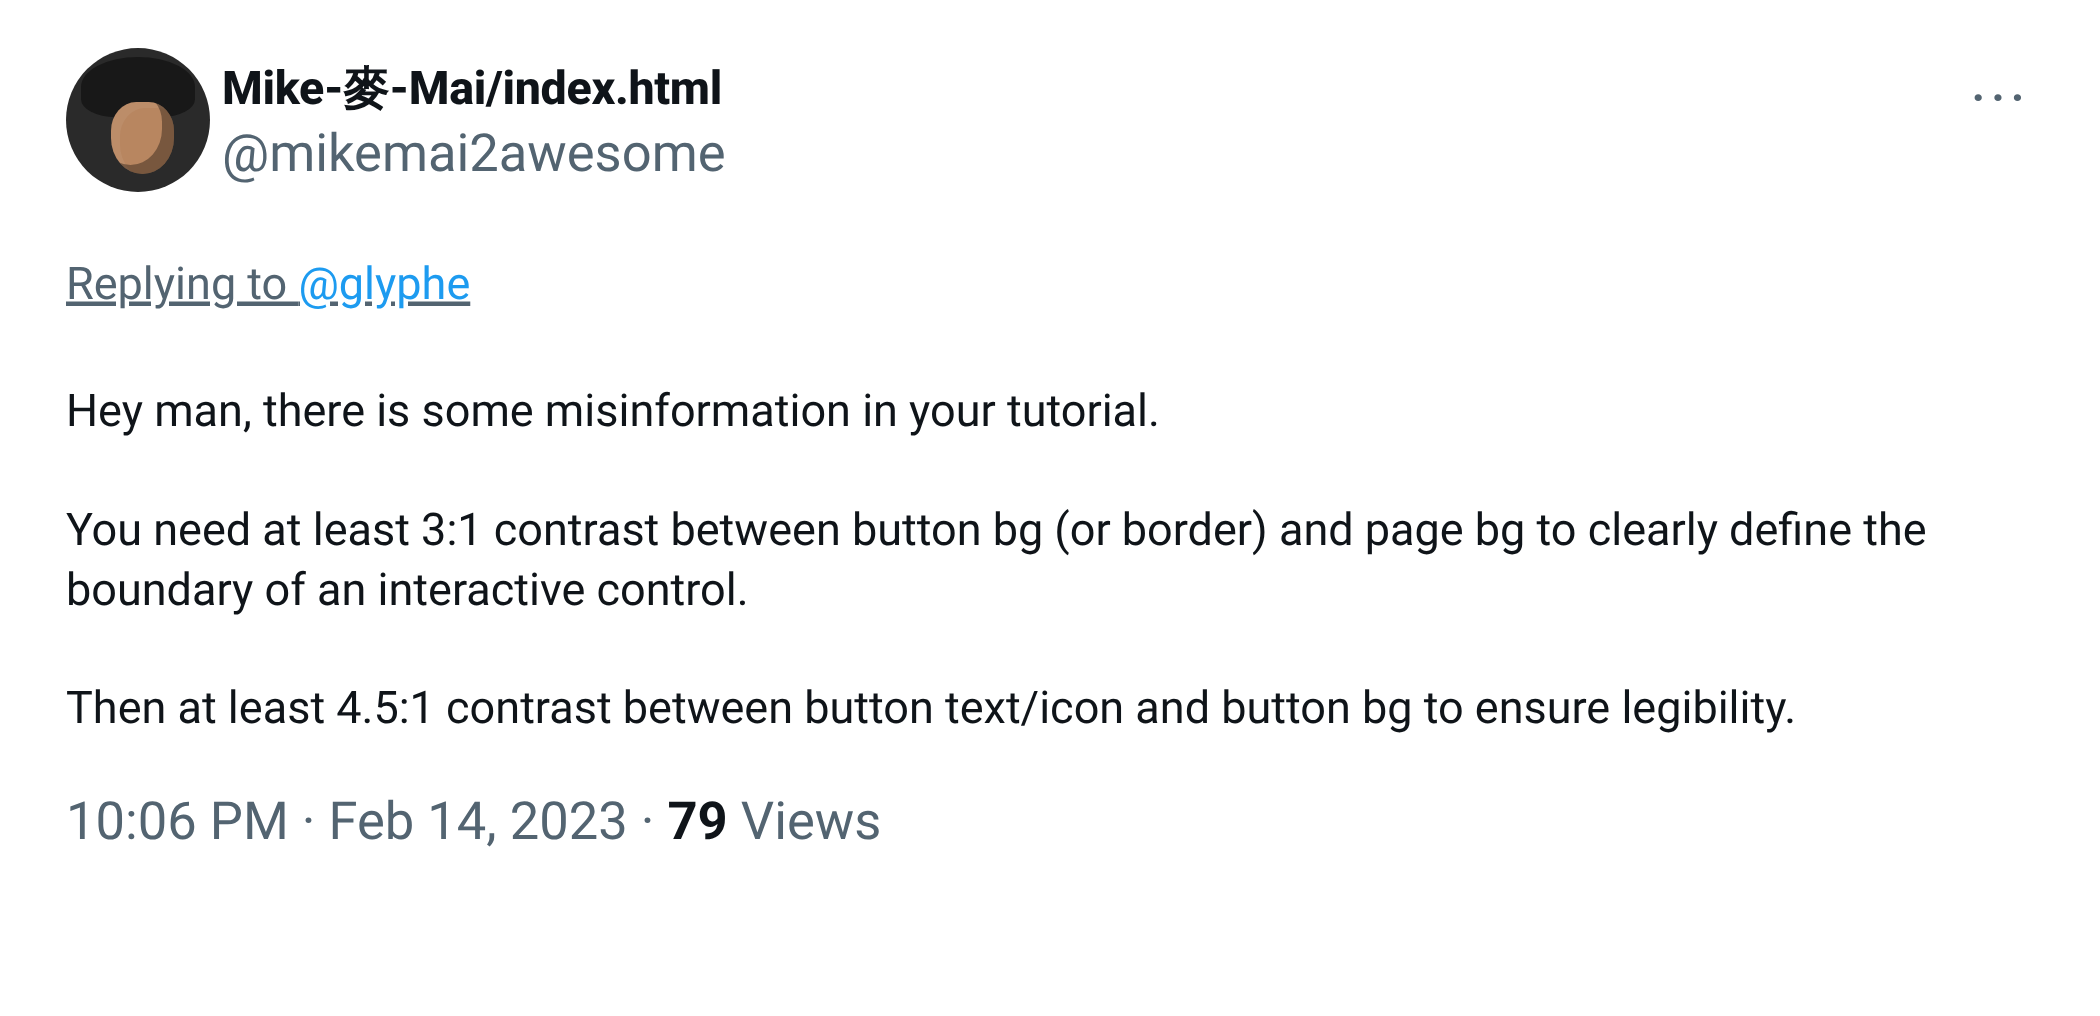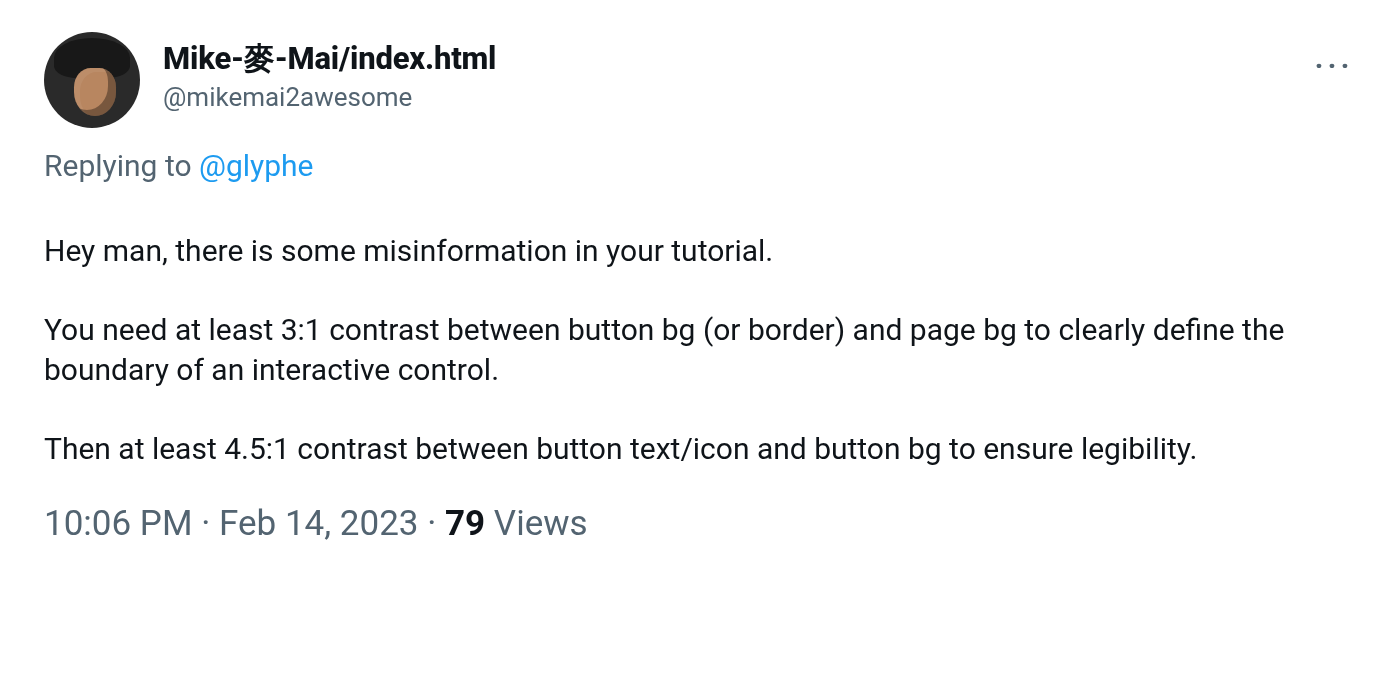--- a/index.html
+++ b/index.html
@@ -11,21 +11,21 @@
     color: #0f1419;
     overflow: hidden;
   }
   .tweet {
     padding: 32px 40px 26px 44px;
     position: relative;
   }
   .header-row {
     display: flex;
     align-items: flex-start;
-    gap: 23px;
+    gap: 8px;
   }
   .avatar {
     width: 96px;
     height: 96px;
     border-radius: 50%;
     flex-shrink: 0;
     overflow: hidden;
     background: #2a2a2a;
     position: relative;
   }
@@ -71,21 +71,21 @@
     padding-top: 6px;
     gap: 2px;
   }
   .display-name {
     font-size: 31px;
     font-weight: 800;
     letter-spacing: -0.2px;
     color: #0f1419;
   }
   .handle {
-    font-size: 26px;
+    font-size: 35px;
     color: #536471;
     font-weight: 400;
   }
   .more-btn {
     position: absolute;
     top: 44px;
     right: 44px;
     width: 44px; height: 44px;
     border-radius: 50%;
     display: flex;
@@ -94,23 +94,24 @@
     cursor: pointer;
     color: #536471;
   }
   .more-dots {
     font-size: 30px;
     line-height: 1;
     letter-spacing: 4px;
     font-weight: 700;
   }
   .reply-line {
-    margin-top: 20px;
+    margin-top: 44px;
     font-size: 30px;
     color: #536471;
+    text-decoration: underline;
   }
   .reply-line .mention {
     color: #1d9bf0;
     text-decoration: none;
   }
   .body {
     margin-top: 48px;
     font-size: 30px;
     line-height: 1.32;
     color: #0f1419;

